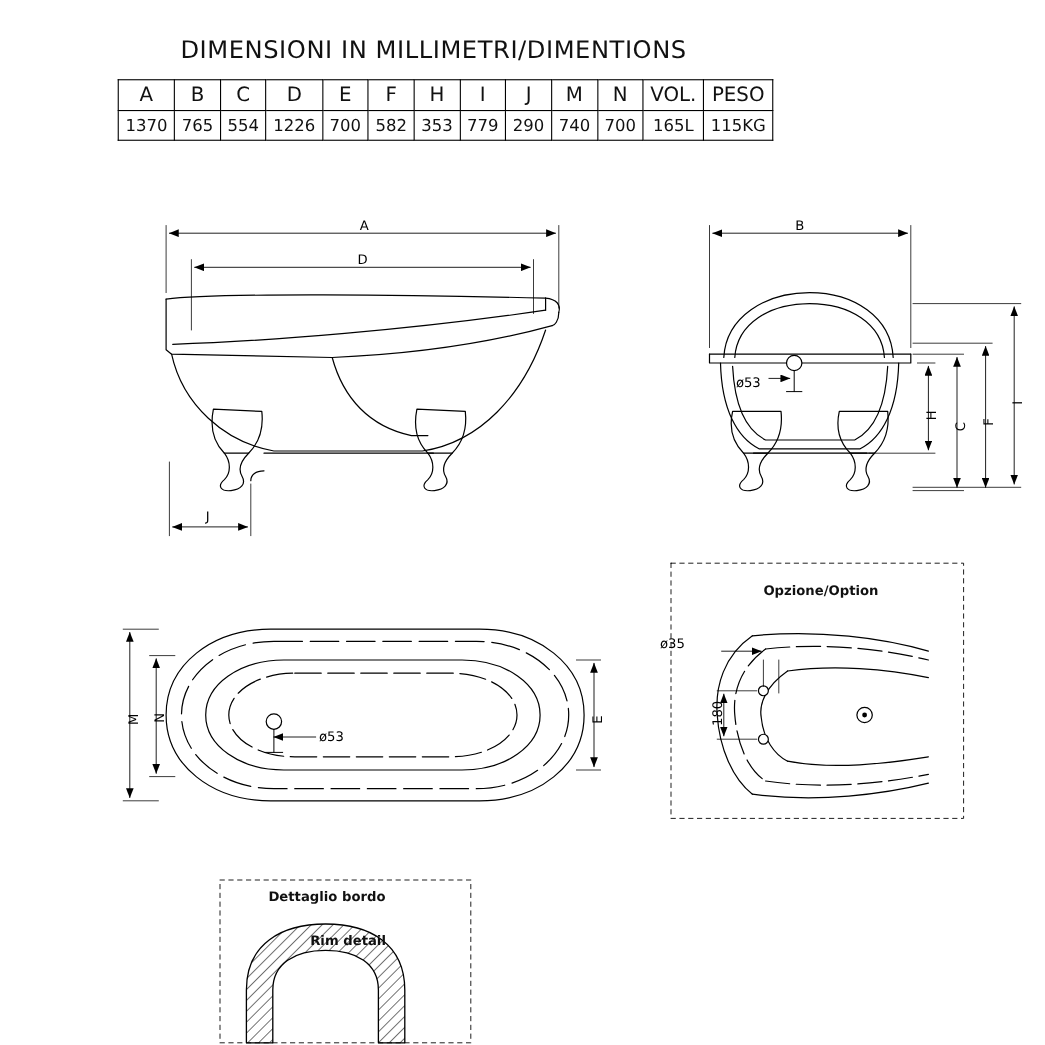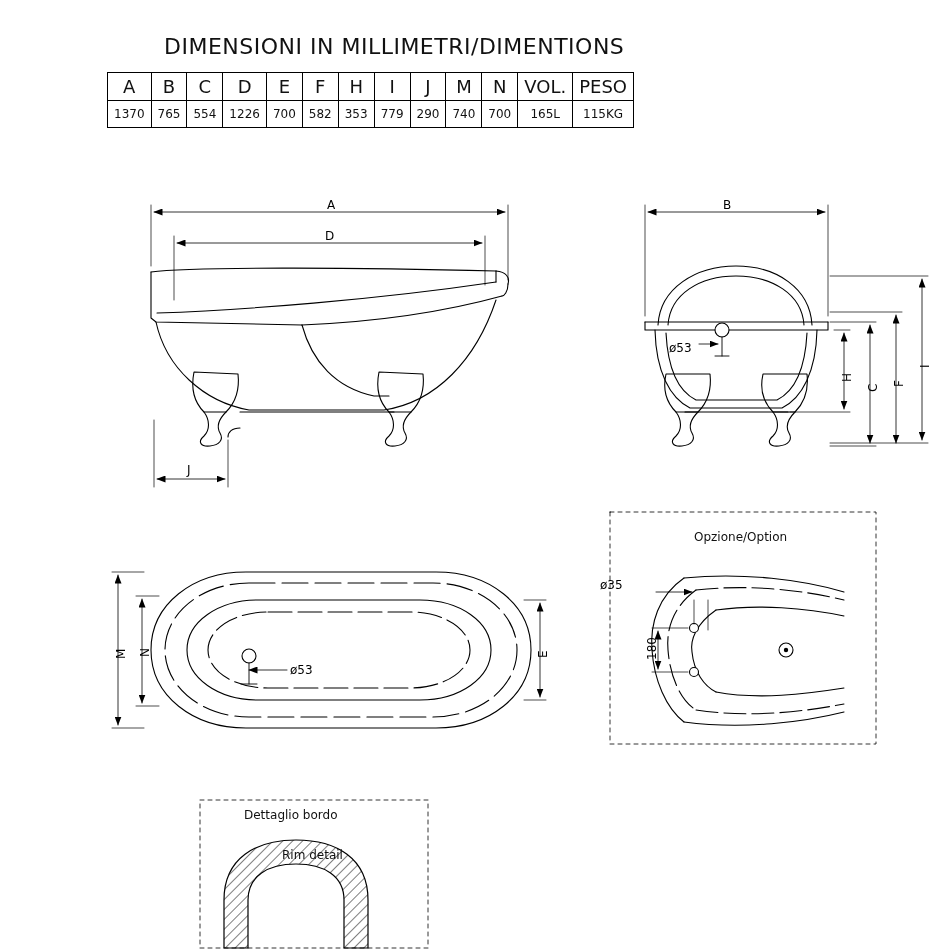--- a/index.html
+++ b/index.html
@@ -33,40 +33,40 @@
     background:#fff;
   }
   .dimtable td{
     border:1px solid #000;
     text-align:center;
     padding:3px 6px;
     height:20px;
     white-space:nowrap;
   }
   .dimtable tr.head td{font-size:18px;}
-  .dimtable tr.vals td{font-size:12px;}
+  .dimtable tr.vals td{font-size:15px;}
 
   
   .lbl{
     position:absolute;
     font-size:12px;
     font-family:"DejaVu Sans", sans-serif;
     color:#000;
     white-space:nowrap;
   }
   .lbl.vert{
     transform:rotate(-90deg);
     transform-origin:left top;
   }
   .caption{
     position:absolute;
     font-size:12px;
     text-align:center;
     white-space:nowrap;
-    font-weight:normal;
+    font-weight:bold;
   }
 </style>
 </head>
 <body>
 
 <div id="sheet">
 
   <div class="title">DIMENSIONI IN MILLIMETRI/DIMENTIONS</div>
 
   <table class="dimtable">

